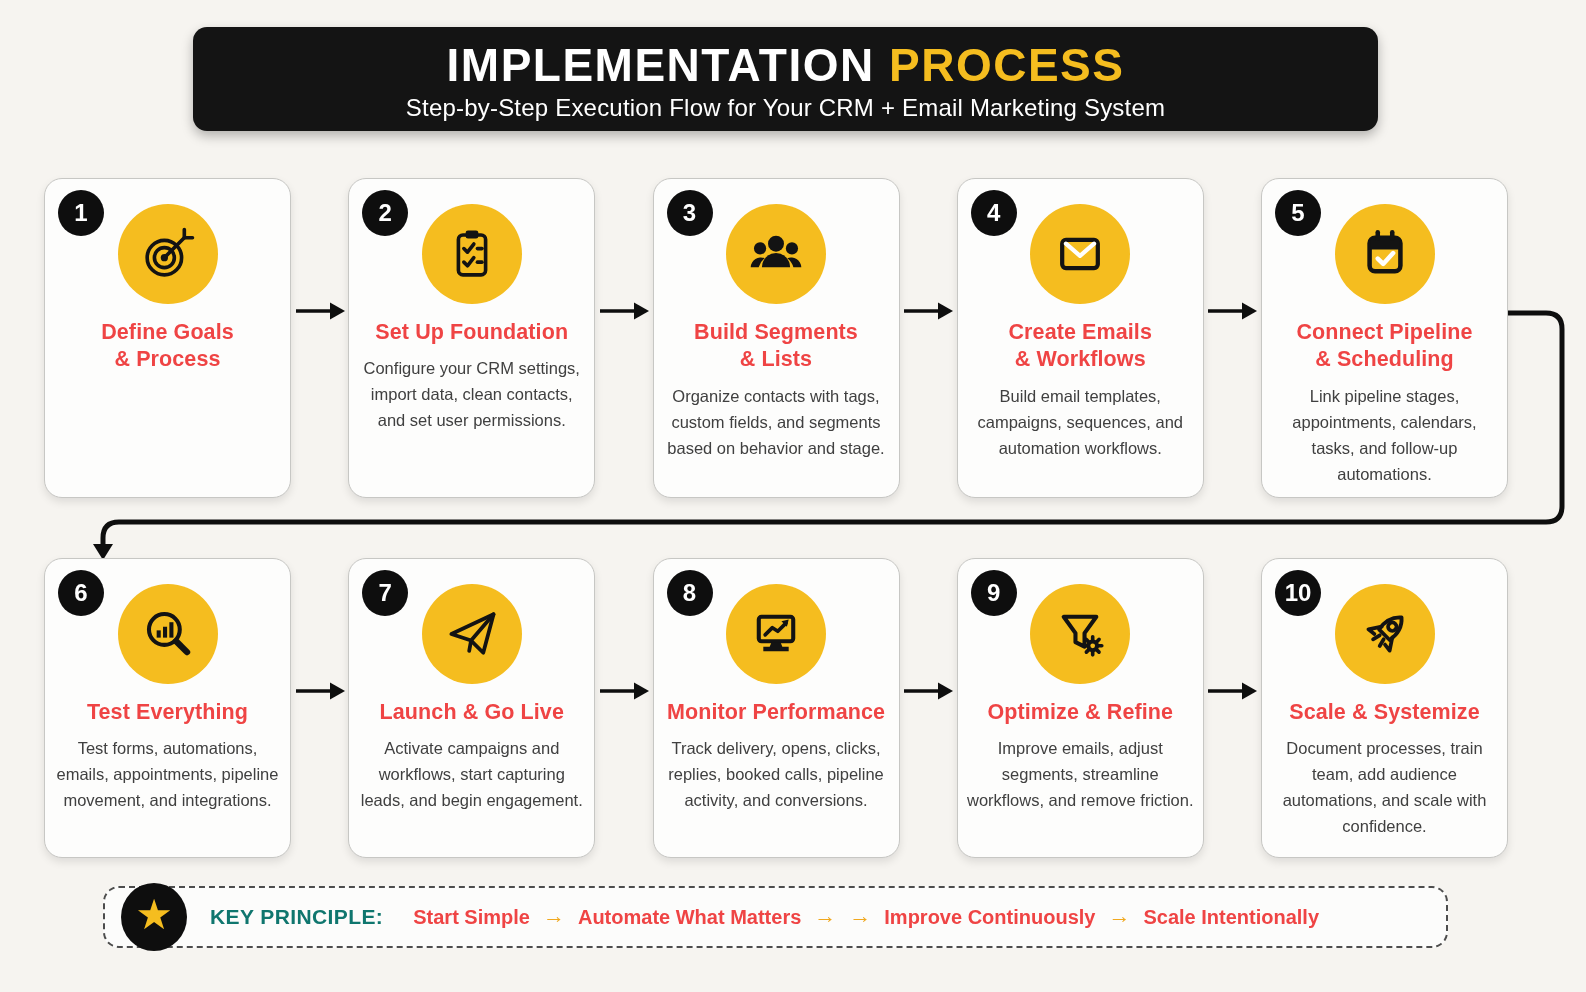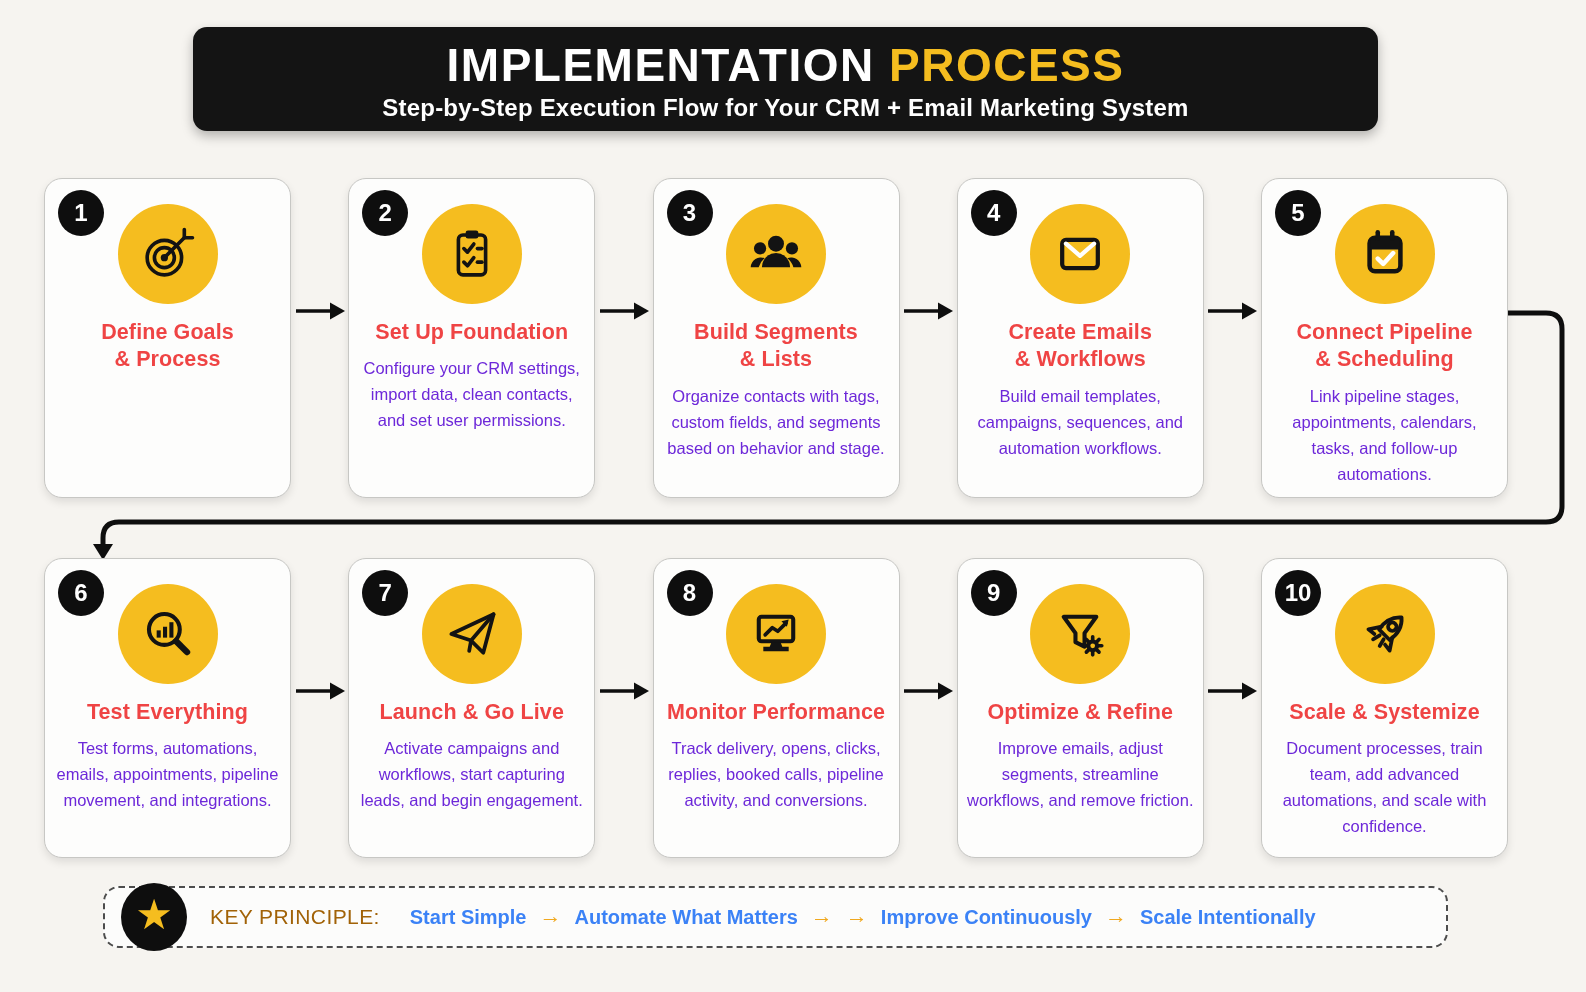--- a/index.html
+++ b/index.html
@@ -13,21 +13,21 @@
 
   
   .header{
     position:absolute; left:193px; top:27px; width:1185px; height:104px;
     background:#141414; border-radius:14px; text-align:center; color:#fff;
     box-shadow:0 5px 12px rgba(0,0,0,.28);
     padding-top:13px;
   }
   .title{ font-size:46px; font-weight:800; letter-spacing:1.5px; line-height:1.1; }
   .title .accent{ color:#f5bd1f; }
-  .subtitle{ font-size:24px; font-weight:700; margin-top:3px; letter-spacing:.2px; }
+  .subtitle{ font-size:24px; font-weight:400; margin-top:3px; letter-spacing:.2px; }
 
   
   .row{
     position:absolute; left:44px; width:1464px;
     display:flex; justify-content:space-between; align-items:flex-start;
   }
   .row-1{ top:178px; }
   .row-2{ top:558px; }
   .row-1 .card{ height:320px; }
   .row-2 .card{ height:300px; }
@@ -48,21 +48,21 @@
   .icon-circle{
     margin-top:25px; width:100px; height:100px; border-radius:50%;
     background:#f5bd1f; flex:0 0 auto;
     display:flex; align-items:center; justify-content:center;
   }
   .card-title{
     margin-top:15px; font-size:21.5px; font-weight:800; color:#ef4444;
     text-align:center; line-height:1.27; white-space:pre-line; letter-spacing:.1px;
   }
   .card-desc{
-    margin-top:9px; font-size:16.5px; font-weight:500; color:#6d28d9;
+    margin-top:9px; font-size:16.5px; font-weight:500; color:#404040;
     text-align:center; line-height:1.58;
   }
 
   .flow-arrow{
     align-self:flex-start; margin-top:120px; flex:0 0 auto;
     display:flex; align-items:center; justify-content:center;
   }
 
   
   .connector{
@@ -76,23 +76,23 @@
     background:#fcfcfb; border:2.5px dashed #4d4d4d; border-radius:16px;
     display:flex; align-items:center; padding-left:105px;
   }
   .star-badge{
     position:absolute; left:16px; top:50%; transform:translateY(-50%);
     width:66px; height:68px; background:#0e0e0e; border-radius:50%;
     color:#f5bd1f; font-size:42px; line-height:1;
     display:flex; align-items:center; justify-content:center;
     padding-bottom:5px;
   }
-  .key-label{ font-size:21px; font-weight:400; color:#a16207; margin-right:30px; letter-spacing:.4px; }
+  .key-label{ font-size:21px; font-weight:700; color:#0f766e; margin-right:30px; letter-spacing:.4px; }
   .key-items{ display:flex; align-items:center; gap:13px; }
-  .key-item{ font-size:20px; font-weight:700; color:#3b82f6; }
+  .key-item{ font-size:20px; font-weight:700; color:#ef4444; }
   .key-arrow{ color:#f0a81e; font-weight:800; font-size:22px; padding-bottom:2px; }
 </style>
 </head>
 <body>
 
 <div class="page">
 
   <header class="header">
     <div class="title">
       <span>IMPLEMENTATION</span>
@@ -293,21 +293,21 @@
       <g transform="rotate(45 32 32)">
         <path d="M32 7 C39 13 42 22 40 33 L24 33 C22 22 25 13 32 7 Z"></path>
         <circle cx="32" cy="21" r="4.5"></circle>
         <path d="M24 29 L16 41 L24 40"></path>
               <path d="M40 29 L48 41 L40 40"></path>
         <path d="M29 37 l-2 8 M35 37 l2 8"></path>
       </g>
           </svg>
         </span>
     <h2 class="card-title">Scale &amp; Systemize</h2>
-    <p class="card-desc">Document processes, train team, add advanced automations, and scale with confidence.</p>
+    <p class="card-desc">Document processes, train team, add audience automations, and scale with confidence.</p>
   </div>
     </section>
 
   <footer class="keybar">
     <span class="star-badge">★</span>
     <span class="key-label">KEY PRINCIPLE:</span>
     <span class="key-items" id="keyItems">
         <span class="key-item">Start Simple</span>
         <span class="key-arrow">→</span>
         <span class="key-item">Automate What Matters</span>

